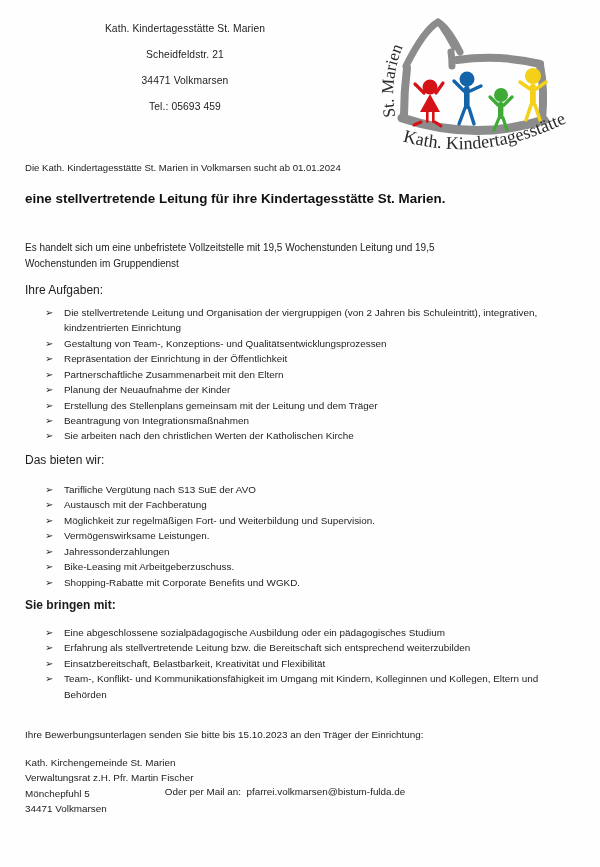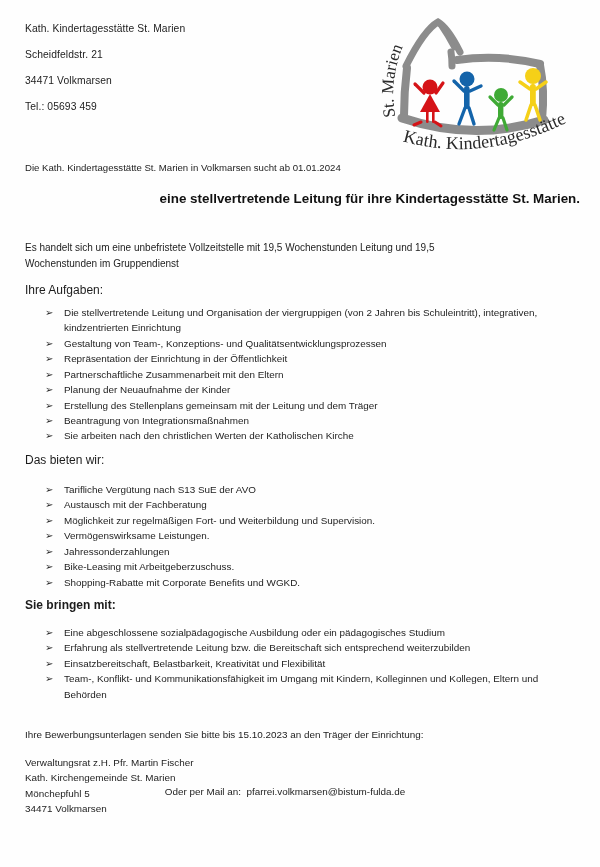--- a/index.html
+++ b/index.html
@@ -27,20 +27,21 @@
     position: absolute;
     top: 0; left: 0;
     width: 600px;
     height: 158px;
   }
   .address-block {
     position: absolute;
     left: 25px;
     top: 16px;
     width: 320px;
+    text-align: center;
   }
   .address-line {
     font-size: 10.3px;
     line-height: 26px;
     color: #1c1c1c;
     letter-spacing: 0.1px;
     white-space: nowrap;
   }
 
   
@@ -62,21 +63,21 @@
     font-size: 9.6px;
     line-height: 14px;
     font-weight: 400;
     color: #1c1c1c;
   }
   .headline {
     position: absolute;
     left: 25px;
     top: 190px;
     width: 555px;
-    text-align: right;
+    text-align: left;
     font-size: 13.4px;
     font-weight: 700;
     line-height: 18px;
     color: #111111;
   }
   .para {
     position: absolute;
     left: 25px;
     width: 480px;
     font-size: 10px;
@@ -250,22 +251,22 @@
   <ul class="bullets b-bring">
     <li><span class="marker">➢</span><span>Eine abgeschlossene sozialpädagogische Ausbildung oder ein pädagogisches Studium</span></li>
     <li><span class="marker">➢</span><span>Erfahrung als stellvertretende Leitung bzw. die Bereitschaft sich entsprechend weiterzubilden</span></li>
     <li><span class="marker">➢</span><span>Einsatzbereitschaft, Belastbarkeit, Kreativität und Flexibilität</span></li>
     <li><span class="marker">➢</span><span>Team-, Konflikt- und Kommunikationsfähigkeit im Umgang mit Kindern, Kolleginnen und Kollegen, Eltern und Behörden</span></li>
   </ul>
 
   <div class="closing c-deadline">Ihre Bewerbungsunterlagen senden Sie bitte bis 15.10.2023 an den Träger der Einrichtung:</div>
 
   <div class="closing c-recipient">
+    <div class="cl">Kath. Kirchengemeinde St. Marien</div>
     <div class="cl">Verwaltungsrat z.H. Pfr. Martin Fischer</div>
-    <div class="cl">Kath. Kirchengemeinde St. Marien</div>
     <div class="cl">Mönchepfuhl 5</div>
     <div class="cl">34471 Volkmarsen</div>
   </div>
 
   <div class="closing c-mail">
     <span>Oder per Mail an:</span>&nbsp;
     <span>pfarrei.volkmarsen@bistum-fulda.de</span>
   </div>
 
 </div>

